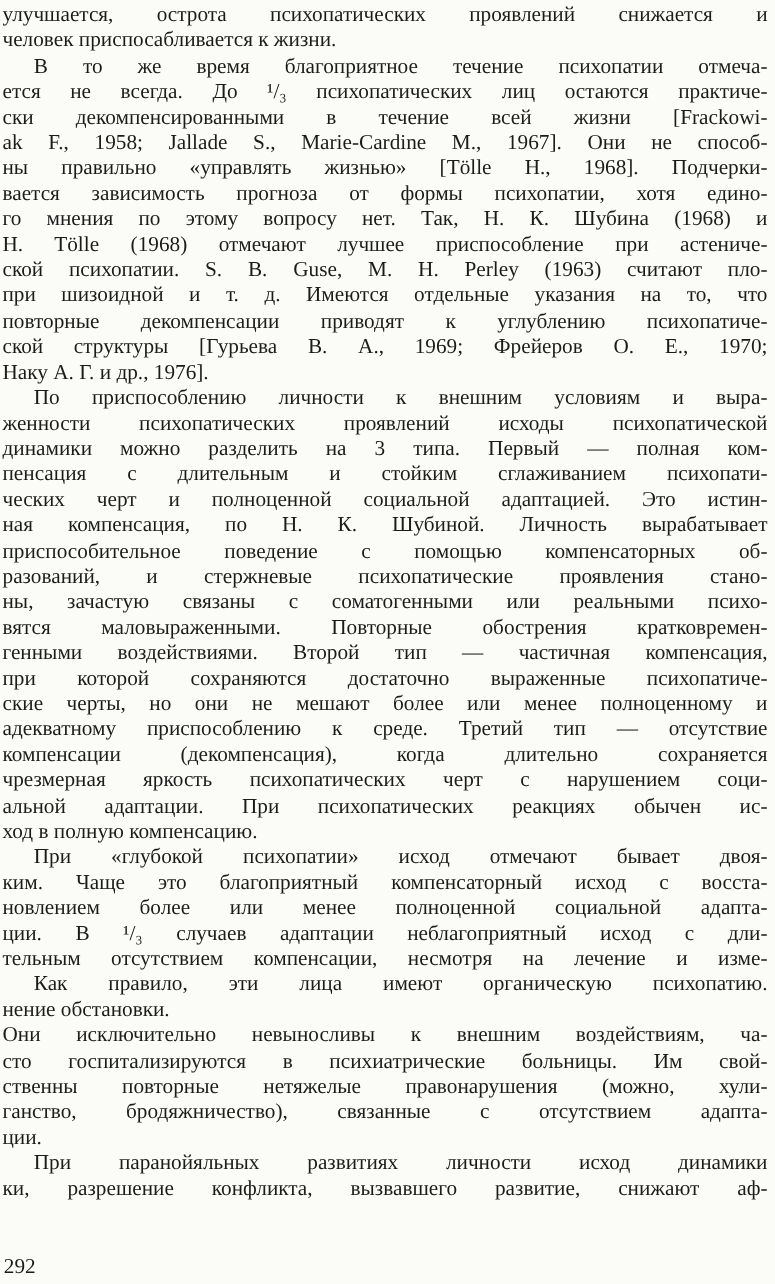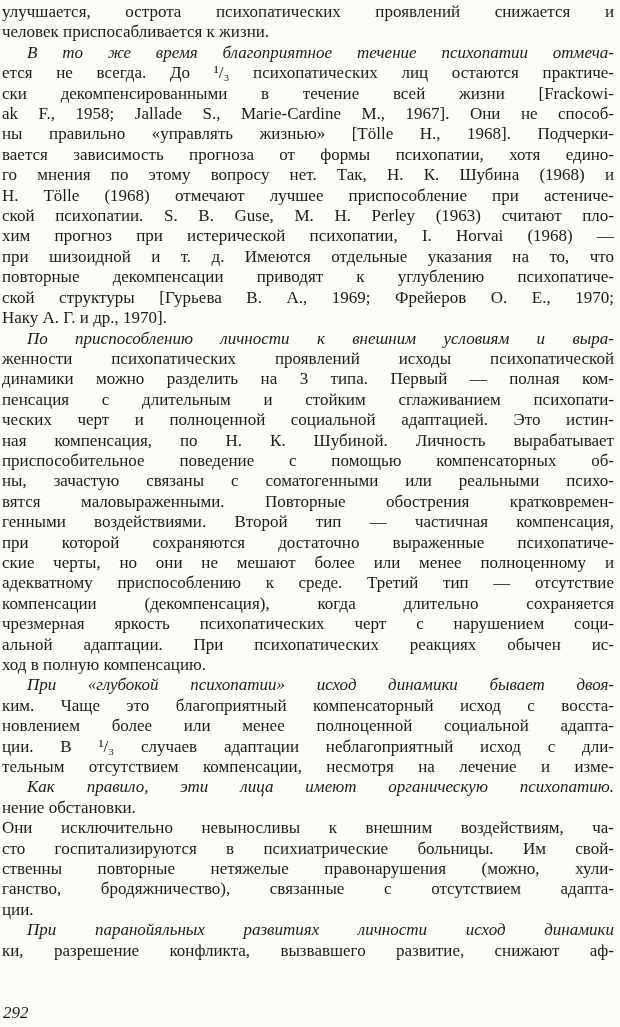--- a/index.html
+++ b/index.html
@@ -28,74 +28,72 @@
   }
   .line {
     font-size: 17px;
     line-height: 20.4px;
     text-align: justify;
     text-align-last: justify;
     -moz-text-align-last: justify;
   }
   .line.indent {
     text-indent: 25px;
-    font-style: italic;
   }
   .line.end {
     text-align-last: left;
     -moz-text-align-last: left;
   }
   .page-number {
     position: absolute;
     left: 3px;
     top: 1004px;
     font-size: 17px;
     line-height: 18px;
-    font-style: italic;
   }
 </style>
 </head>
 <body>
 
 <div class="page">
   <div class="text-block">
       <div class="line">улучшается, острота психопатических проявлений снижается и</div>
       <div class="line end">человек приспосабливается к жизни.</div>
       <div class="line indent">В то же время благоприятное течение психопатии отмеча-</div>
       <div class="line">ется не всегда. До ¹/₃ психопатических лиц остаются практиче-</div>
       <div class="line">ски декомпенсированными в течение всей жизни [Frackowi-</div>
       <div class="line">ak F., 1958; Jallade S., Marie-Cardine M., 1967]. Они не способ-</div>
       <div class="line">ны правильно «управлять жизнью» [Tölle H., 1968]. Подчерки-</div>
       <div class="line">вается зависимость прогноза от формы психопатии, хотя едино-</div>
       <div class="line">го мнения по этому вопросу нет. Так, Н. К. Шубина (1968) и</div>
       <div class="line">H. Tölle (1968) отмечают лучшее приспособление при астениче-</div>
       <div class="line">ской психопатии. S. B. Guse, M. H. Perley (1963) считают пло-</div>
-      <div class="line">хим прогноз при истерической психопатии, I. Horvai (1968) —</div>
       <div class="line">при шизоидной и т. д. Имеются отдельные указания на то, что</div>
       <div class="line">повторные декомпенсации приводят к углублению психопатиче-</div>
       <div class="line">ской структуры [Гурьева В. А., 1969; Фрейеров О. Е., 1970;</div>
-      <div class="line end">Наку А. Г. и др., 1970].</div>
+      <div class="line end">Наку А. Г. и др., 1976].</div>
       <div class="line indent">По приспособлению личности к внешним условиям и выра-</div>
       <div class="line">женности психопатических проявлений исходы психопатической</div>
       <div class="line">динамики можно разделить на 3 типа. Первый — полная ком-</div>
       <div class="line">пенсация с длительным и стойким сглаживанием психопати-</div>
       <div class="line">ческих черт и полноценной социальной адаптацией. Это истин-</div>
       <div class="line">ная компенсация, по Н. К. Шубиной. Личность вырабатывает</div>
       <div class="line">приспособительное поведение с помощью компенсаторных об-</div>
+      <div class="line">разований, и стержневые психопатические проявления стано-</div>
       <div class="line">ны, зачастую связаны с соматогенными или реальными психо-</div>
       <div class="line">вятся маловыраженными. Повторные обострения кратковремен-</div>
       <div class="line">генными воздействиями. Второй тип — частичная компенсация,</div>
       <div class="line">при которой сохраняются достаточно выраженные психопатиче-</div>
       <div class="line">ские черты, но они не мешают более или менее полноценному и</div>
       <div class="line">адекватному приспособлению к среде. Третий тип — отсутствие</div>
       <div class="line">компенсации (декомпенсация), когда длительно сохраняется</div>
       <div class="line">чрезмерная яркость психопатических черт с нарушением соци-</div>
       <div class="line">альной адаптации. При психопатических реакциях обычен ис-</div>
       <div class="line end">ход в полную компенсацию.</div>
-      <div class="line indent">При «глубокой психопатии» исход динамики бывает двоя-</div>
+      <div class="line indent">При «глубокой психопатии» исход отмечают бывает двоя-</div>
       <div class="line">ким. Чаще это благоприятный компенсаторный исход с восста-</div>
       <div class="line">новлением более или менее полноценной социальной адапта-</div>
       <div class="line">ции. В ¹/₃ случаев адаптации неблагоприятный исход с дли-</div>
       <div class="line">тельным отсутствием компенсации, несмотря на лечение и изме-</div>
       <div class="line indent">Как правило, эти лица имеют органическую психопатию.</div>
       <div class="line end">нение обстановки.</div>
       <div class="line">Они исключительно невыносливы к внешним воздействиям, ча-</div>
       <div class="line">сто госпитализируются в психиатрические больницы. Им свой-</div>
       <div class="line">ственны повторные нетяжелые правонарушения (можно, хули-</div>
       <div class="line">ганство, бродяжничество), связанные с отсутствием адапта-</div>

